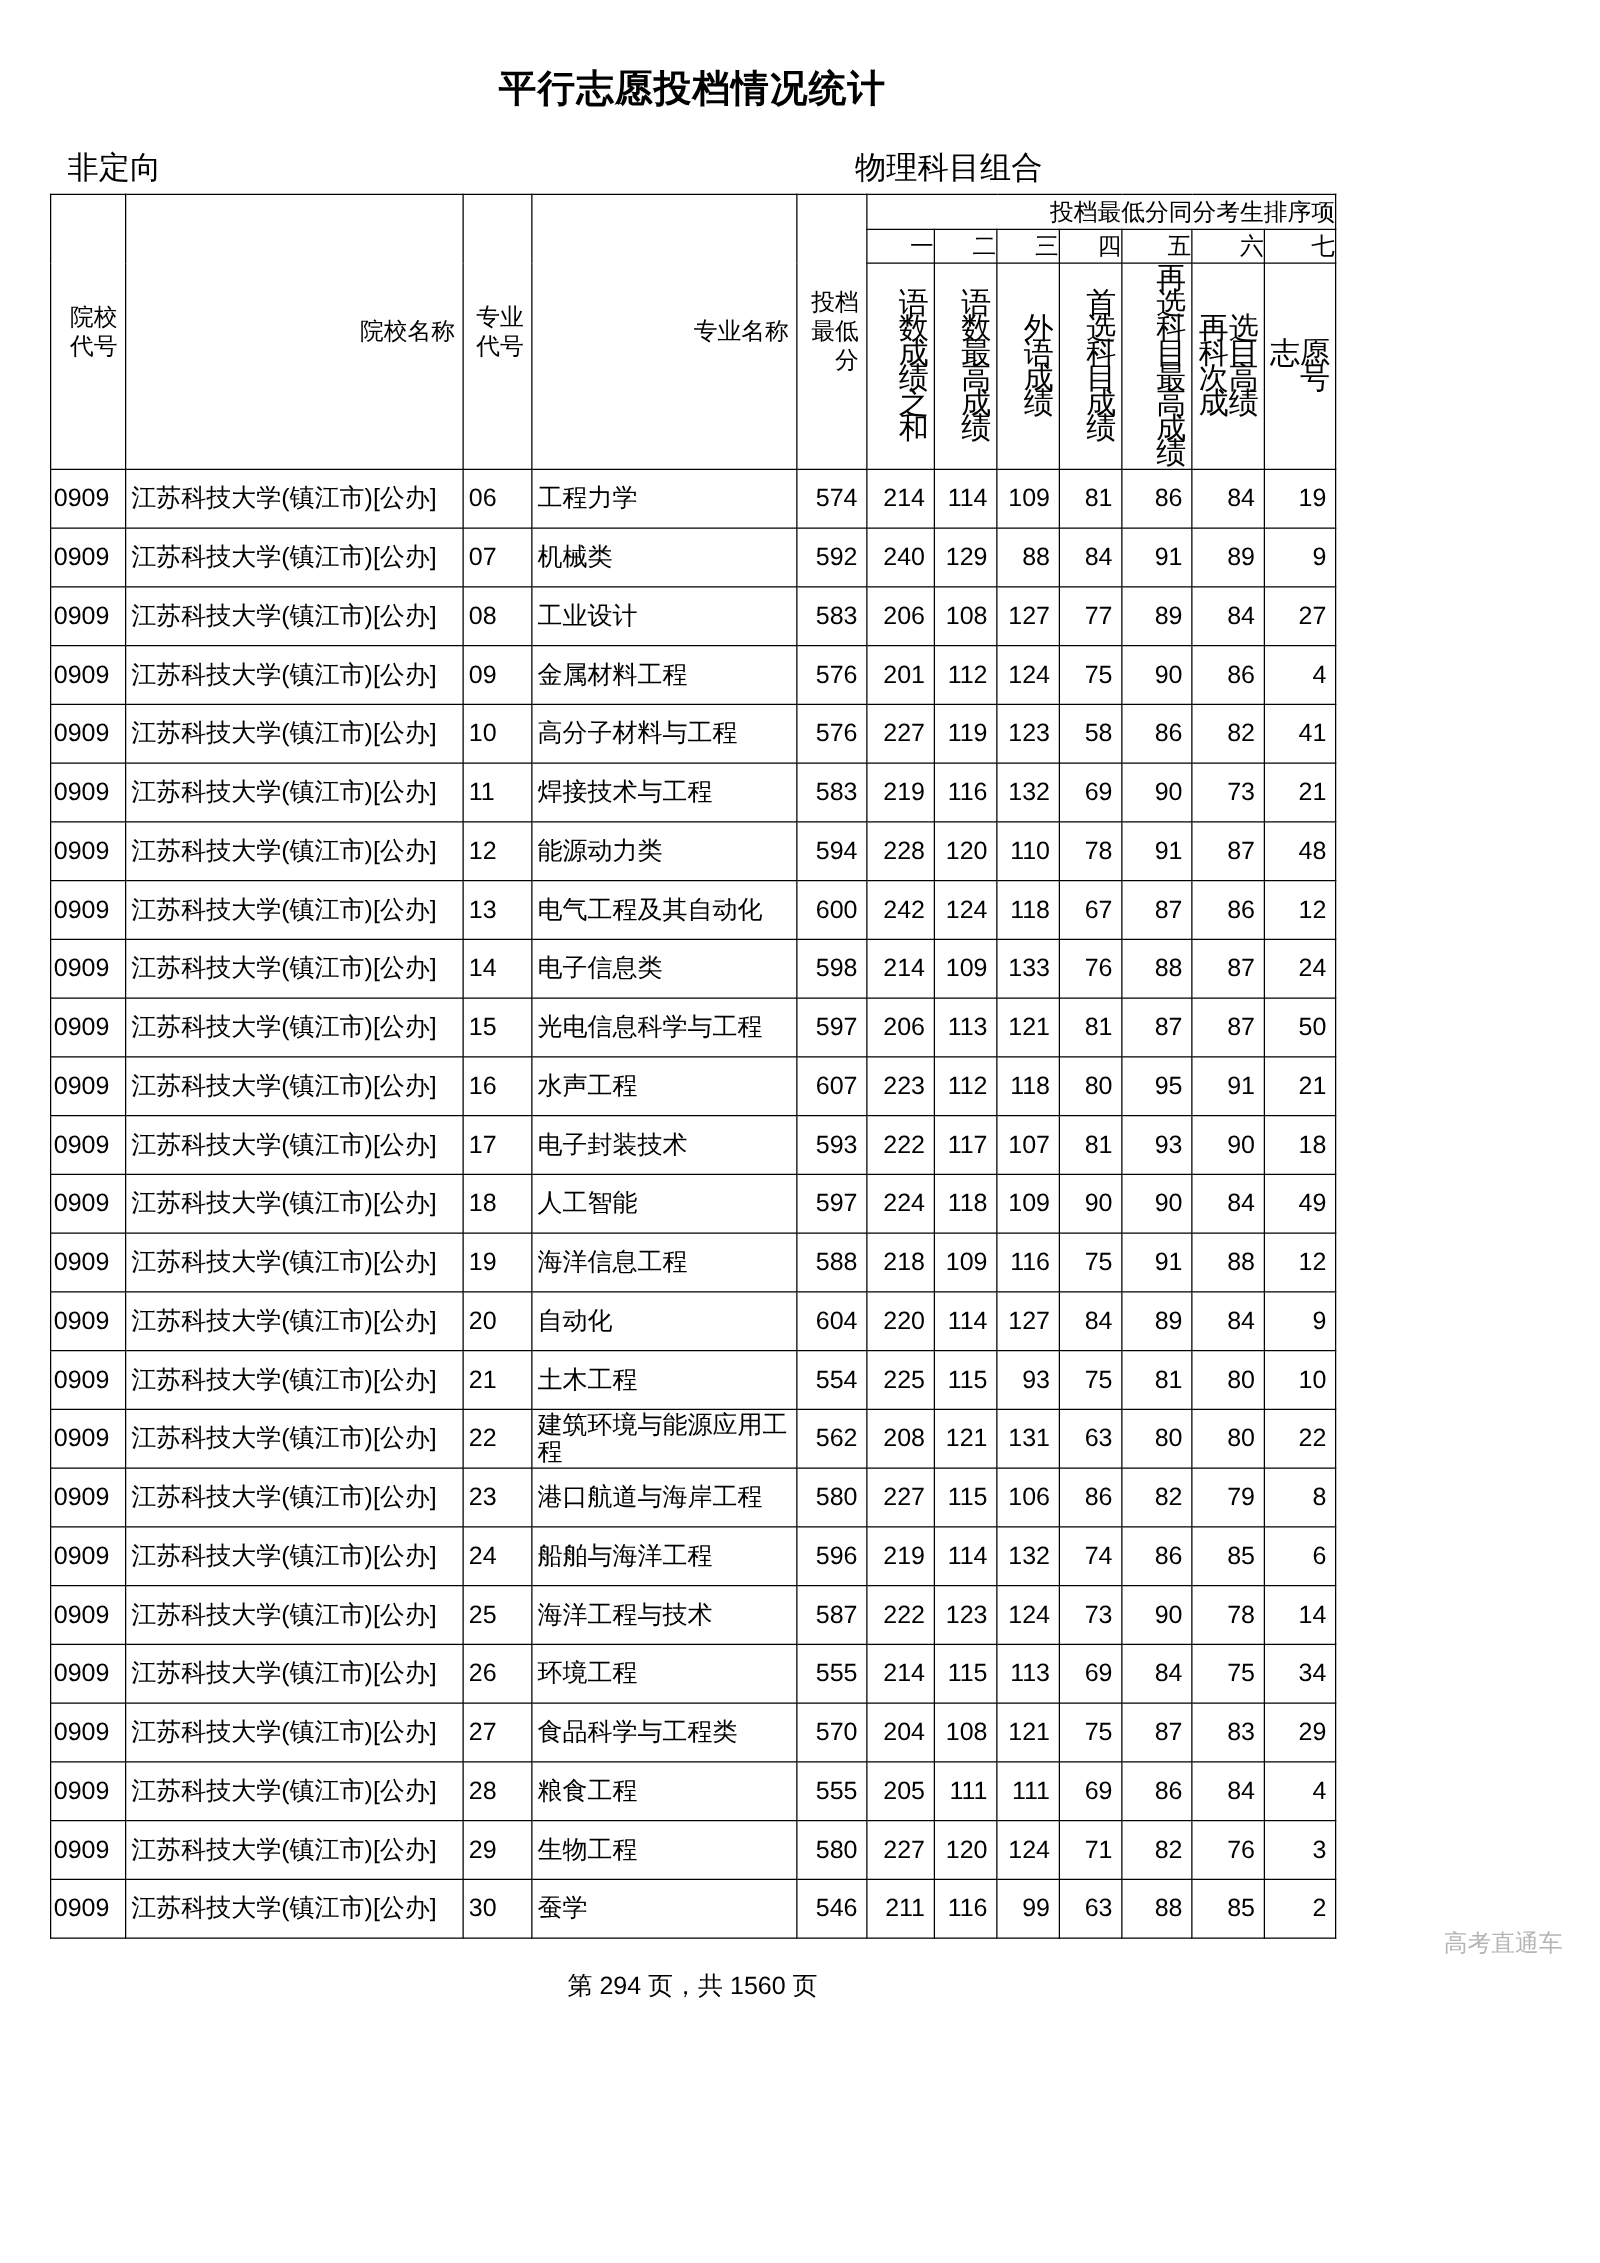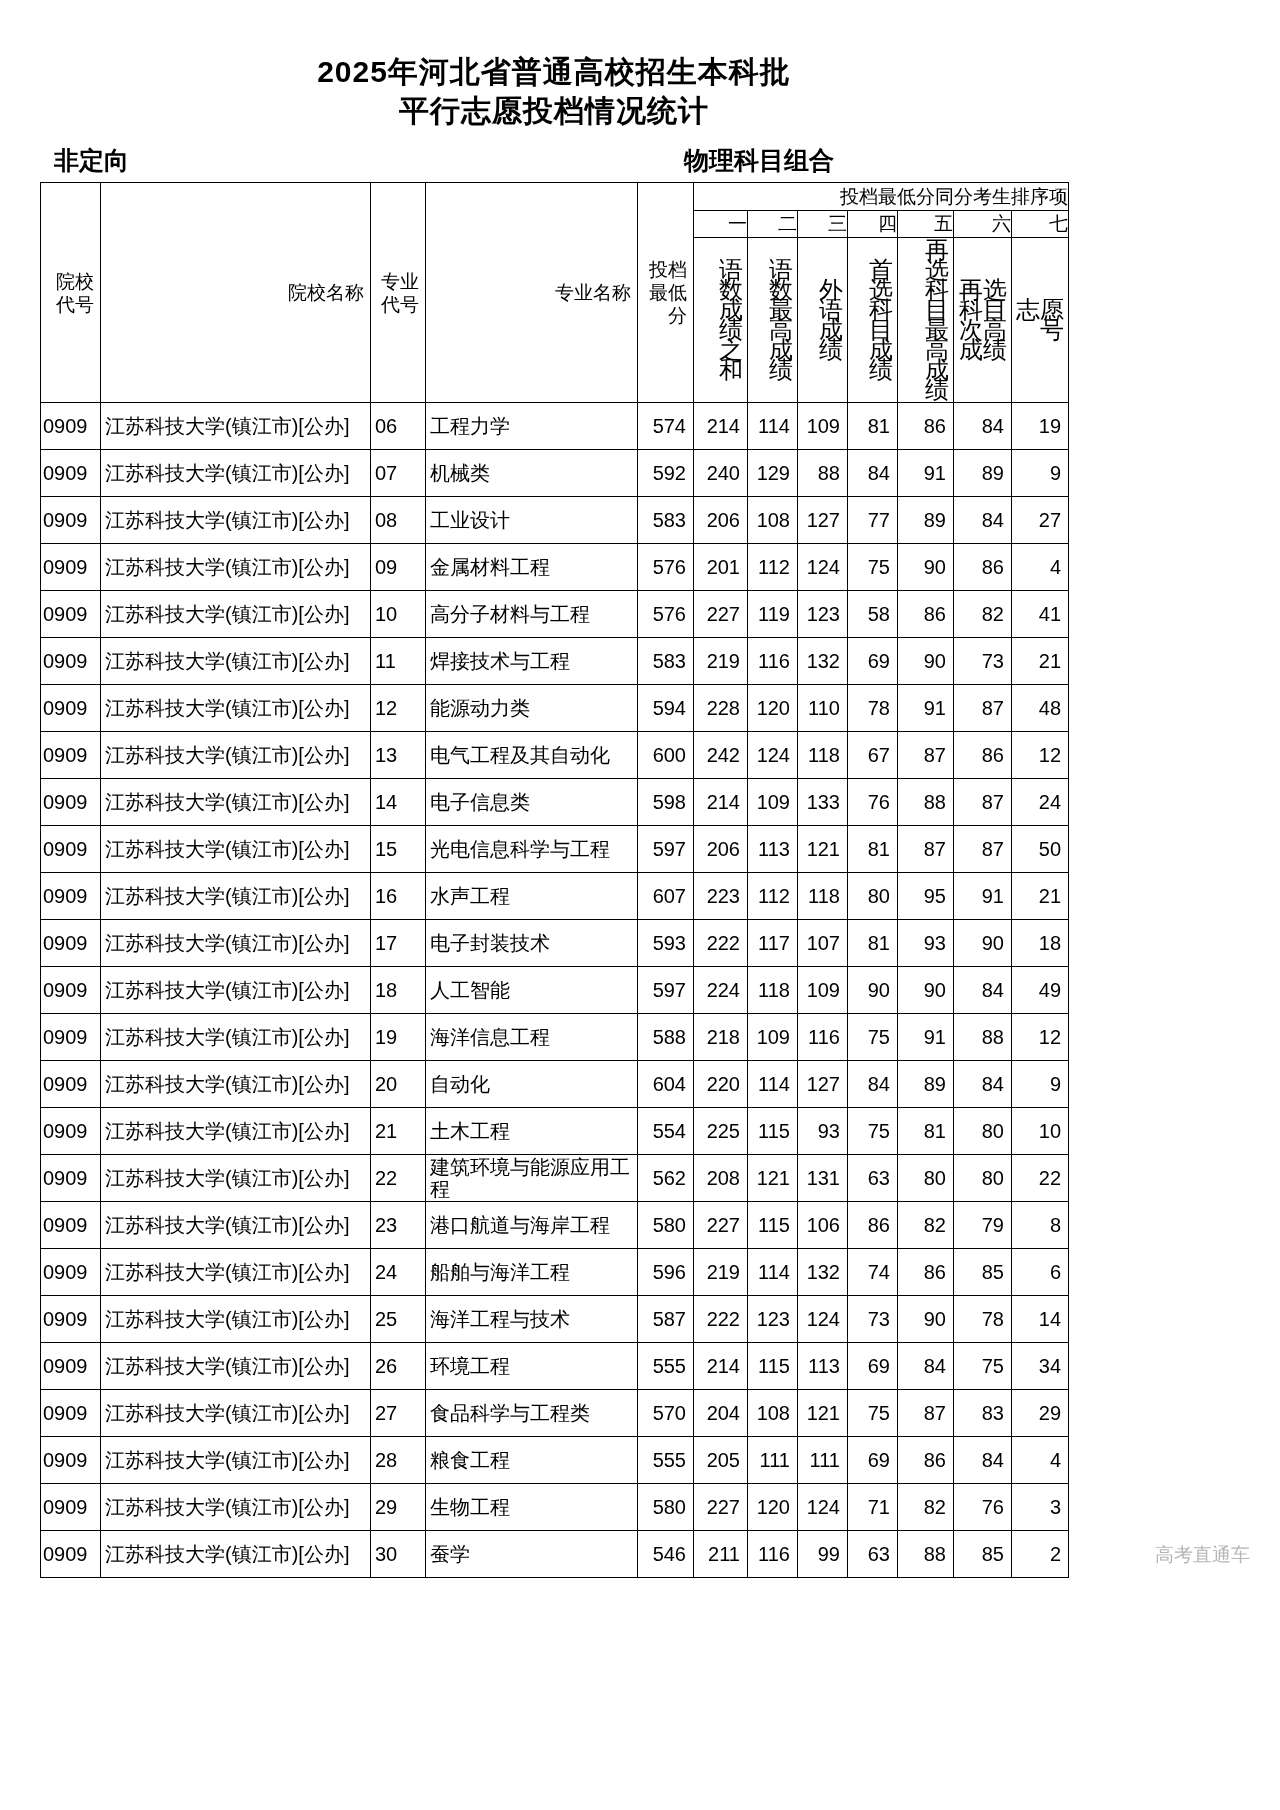--- a/index.html
+++ b/index.html
@@ -6,21 +6,21 @@
   html, body { width:1280px; height:1810px; }
   body {
     background:#ffffff;
     color:#000000;
     font-family:"Liberation Sans","DejaVu Sans",sans-serif;
     position:relative;
     overflow:hidden;
   }
   .page { width:1028px; margin-left:40px; padding-top:52px; }
   .doc-title { text-align:center; font-weight:bold; font-size:30px; line-height:39px; letter-spacing:1px; }
-  .labels-row { position:relative; height:34px; margin-top:14px; margin-bottom:4px; font-size:25px; font-weight:bold; }
+  .labels-row { position:relative; height:34px; margin-top:26px; margin-bottom:4px; font-size:25px; font-weight:normal; }
   .label-left  { position:absolute; left:14px;  top:0; }
   .label-right { position:absolute; left:644px; top:0; }
 
   table.stats { border-collapse:collapse; width:1028px; table-layout:fixed; }
   .stats th, .stats td { border:1px solid #000; word-break:break-all; }
   .stats th { font-weight:normal; text-align:right; vertical-align:middle; }
   .th-main  { font-size:19px; line-height:23px; padding:2px 6px; }
   .th-group { font-size:19px; height:28px; }
   .th-ord   { font-size:19px; height:27px; }
   .th-sub   { font-size:24px; line-height:20px; height:84px; padding:2px 4px; }
@@ -33,21 +33,20 @@
 
   .page-footer { text-align:center; font-size:20px; margin-top:24px; }
   .watermark { position:absolute; right:30px; top:1542px; font-size:19px; color:#b5b5b5; }
 </style>
 </head>
 <body>
 
 <div class="page">
 
   <div class="doc-title">
-    <div>2025年河北省普通高校招生本科批</div>
     <div>平行志愿投档情况统计</div>
   </div>
 
   <div class="labels-row">
     <span class="label-left">非定向</span>
     <span class="label-right">物理科目组合</span>
   </div>
 
   <table class="stats">
     <colgroup>
@@ -439,15 +438,16 @@
           <td class="t-right">116</td>
           <td class="t-right">99</td>
           <td class="t-right">63</td>
           <td class="t-right">88</td>
           <td class="t-right">85</td>
           <td class="t-right">2</td>
         </tr>
       </tbody>
   </table>
 
+  <div class="page-footer">第 294 页，共 1560 页</div>
 </div>
 
 <div class="watermark">高考直通车</div>
 
 </body></html>

